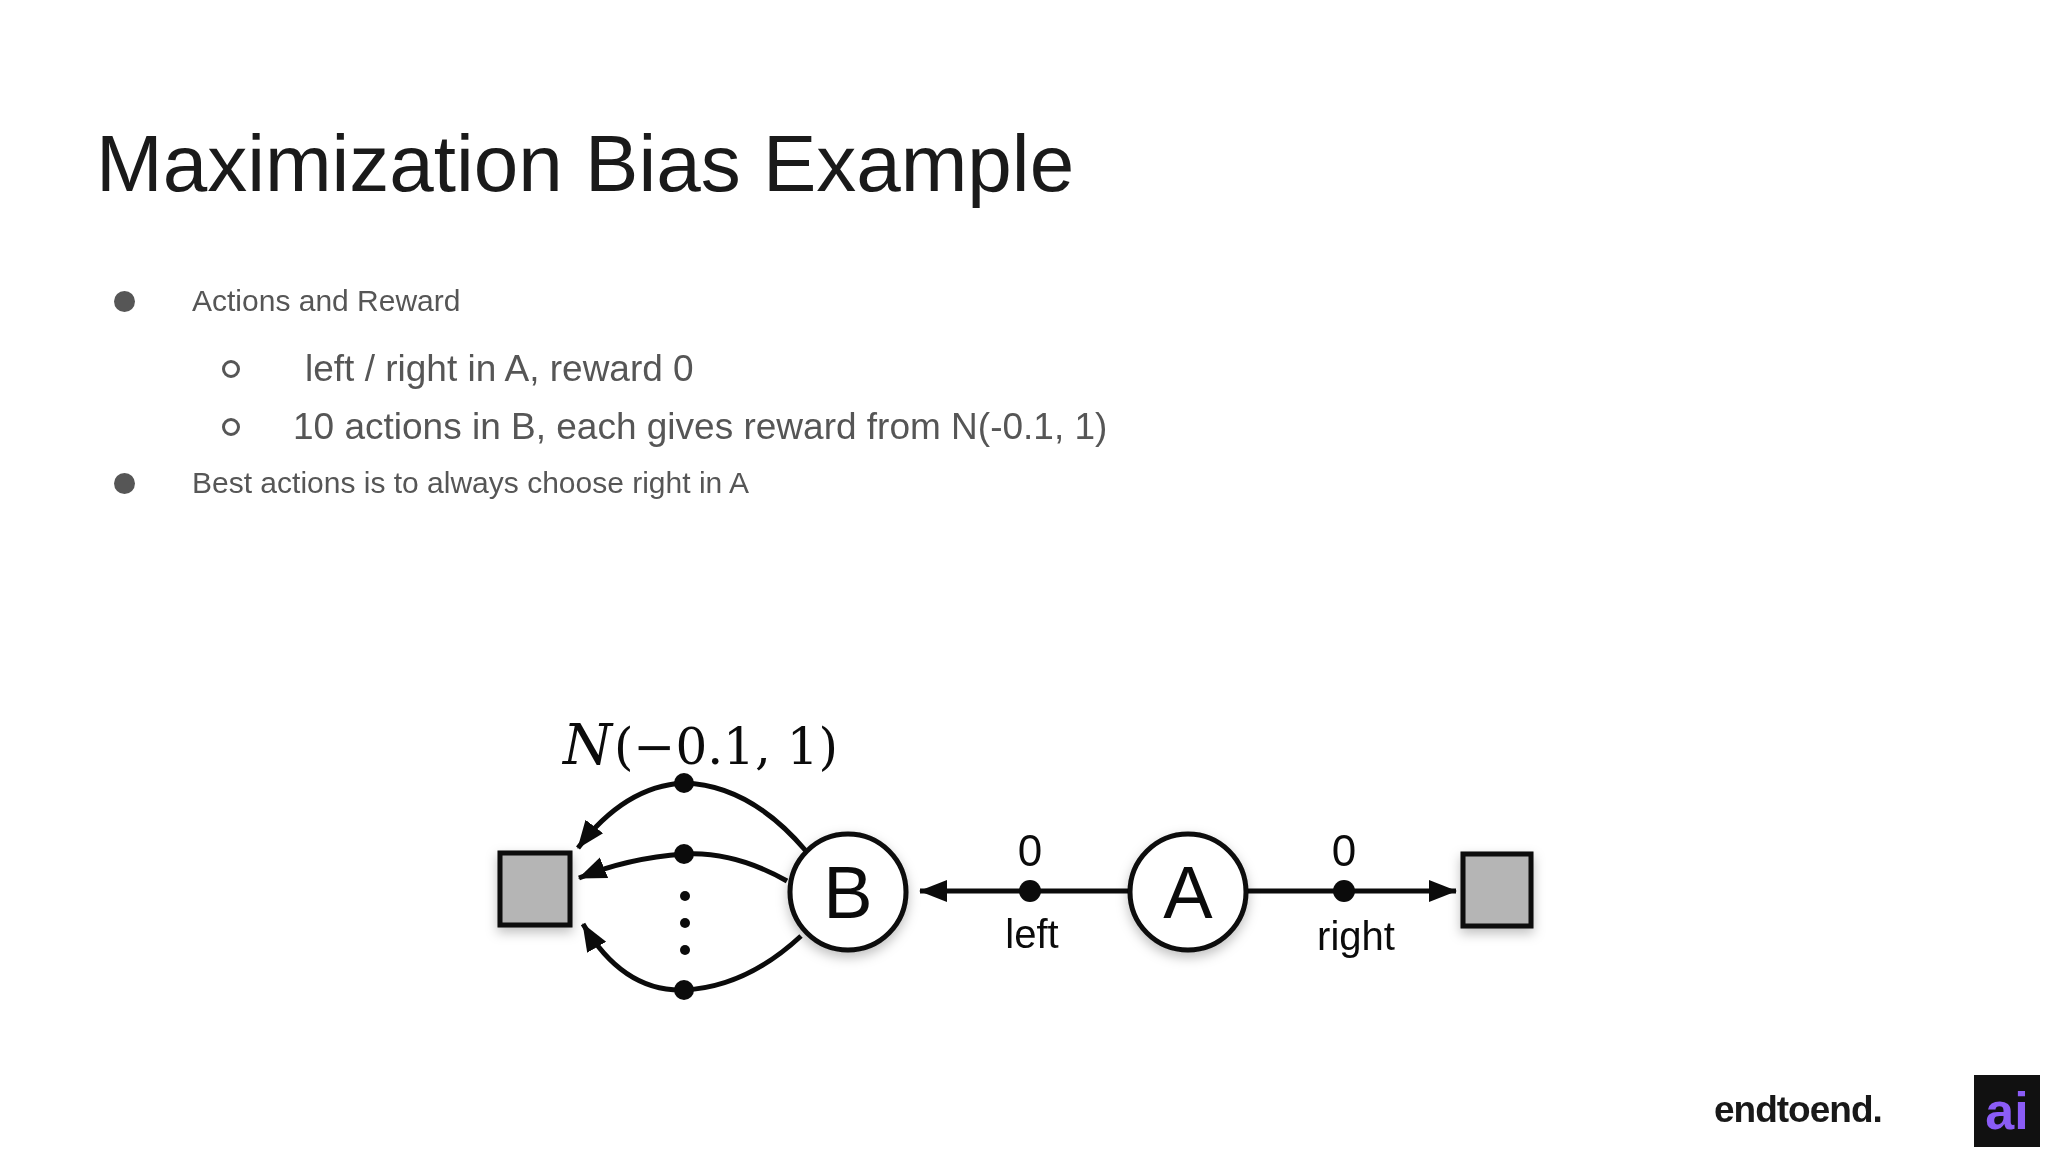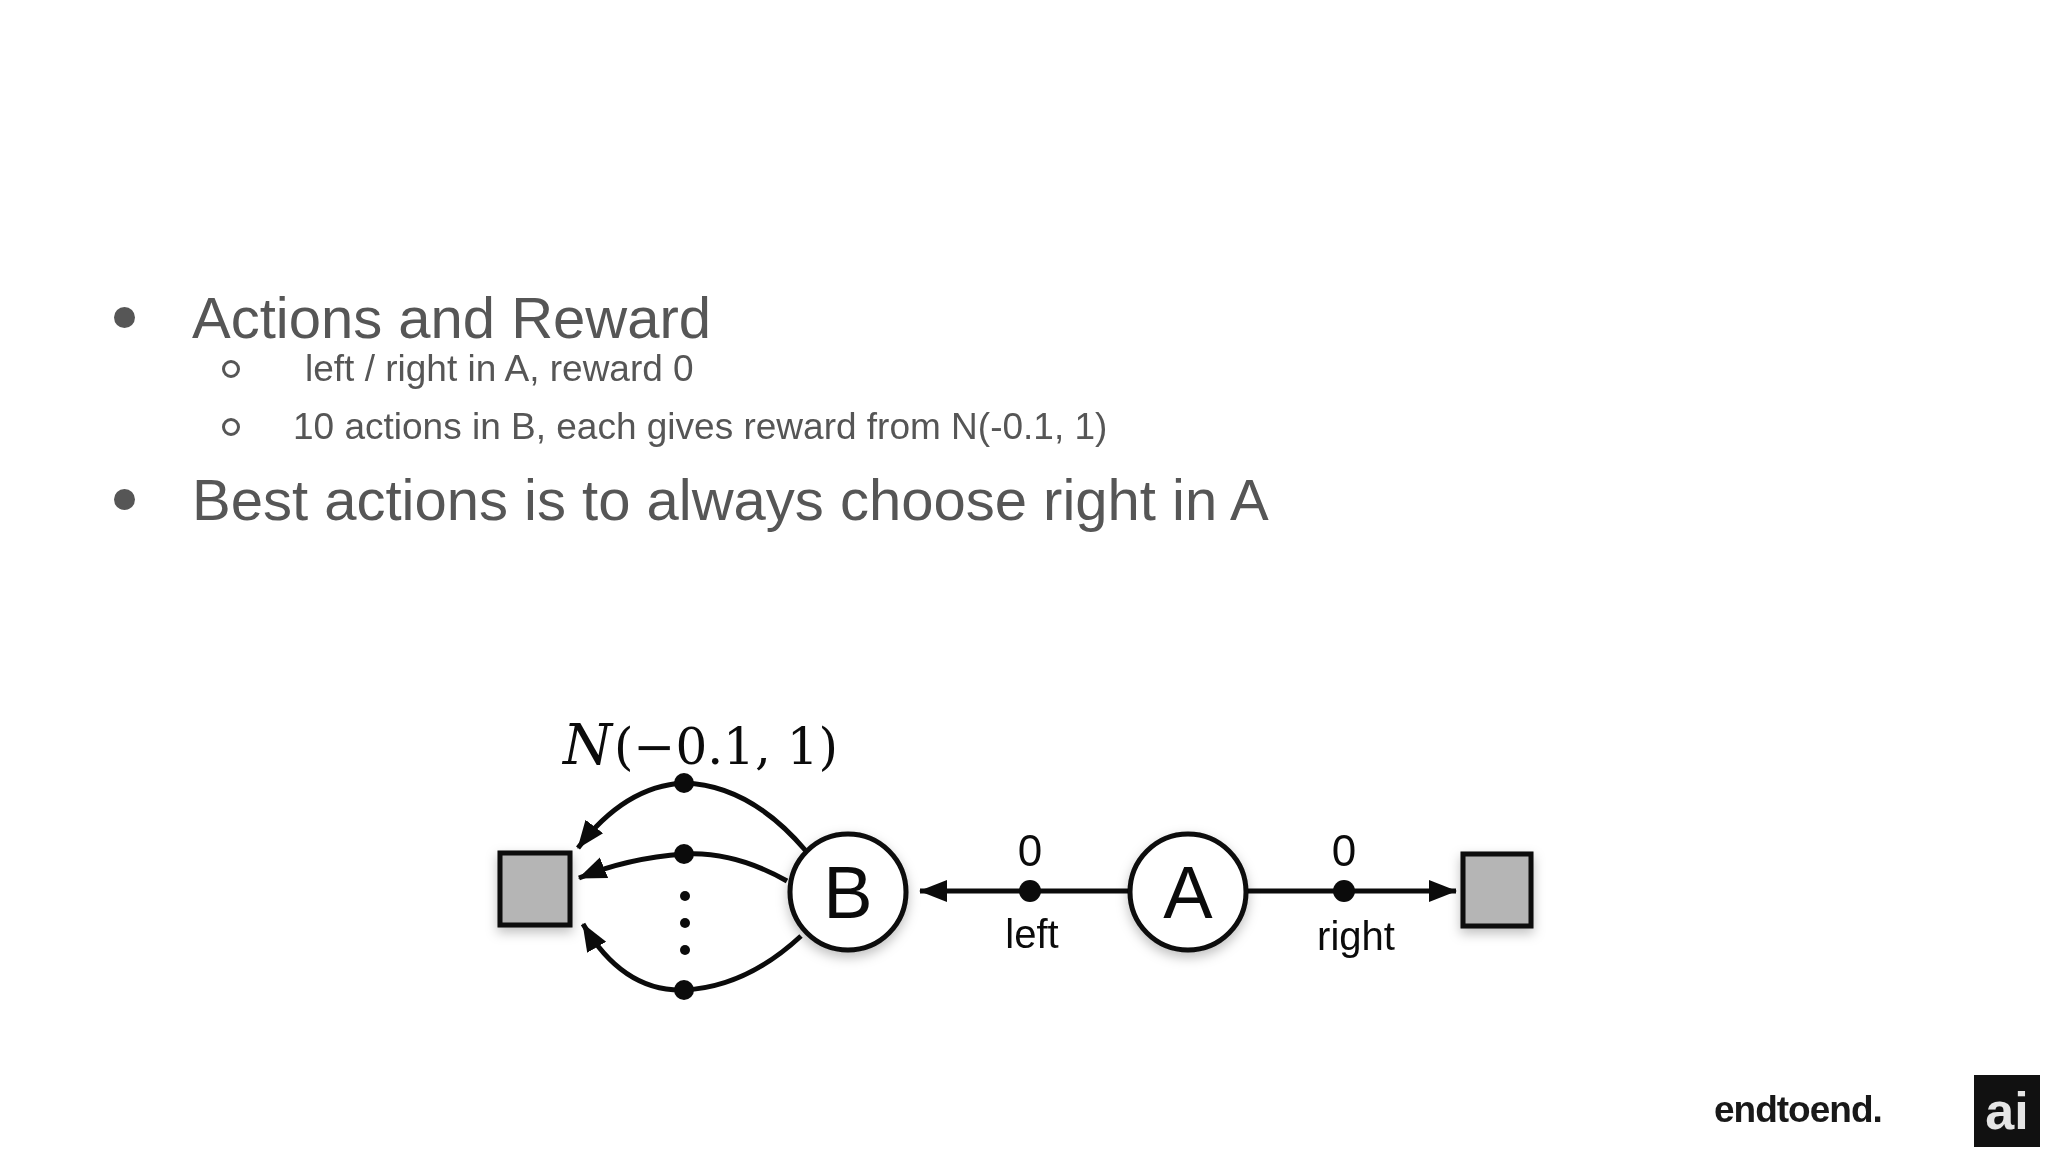--- a/index.html
+++ b/index.html
@@ -8,45 +8,46 @@
     background: #ffffff; overflow: hidden;
     font-family: "Liberation Sans", sans-serif;
   }
   .title {
     position: absolute; left: 96px; top: 124px;
     font-size: 80px; line-height: 1.0; color: #1a1a1a; font-weight: 400;
     white-space: nowrap;
   }
   .row { position: absolute; display: flex; align-items: center; color: #565656; }
   .row .text { white-space: nowrap; }
-  .l1 { font-size: 58px; line-height: 1.2; }
+  .l1 { font-size: 30px; line-height: 1.2; }
   .l2 { font-size: 37px; line-height: 1.2; }
   .dot-marker { width: 21px; height: 21px; border-radius: 50%; background: #565656; flex: 0 0 auto; }
   .circle-marker { width: 12px; height: 12px; border-radius: 50%; border: 3px solid #565656; background: transparent; flex: 0 0 auto; }
   .l1 .text { margin-left: 57px; }
   .l2 .text { margin-left: 53px; }
   .diagram { position: absolute; left: 440px; top: 690px; width: 1180px; height: 340px; }
   .diagram text { font-family: "Liberation Sans", sans-serif; fill: #0b0b0b; }
   .logo-text {
     position: absolute; left: 1714px; top: 1091px;
     font-size: 37px; font-weight: 600; color: #191919; line-height: 1;
     letter-spacing: -1px; white-space: nowrap;
   }
   .logo-badge {
     position: absolute; left: 1974px; top: 1075px; width: 66px; height: 72px;
-    background: #111111; color: #e5e5e5;
+    background: #111111; color: #8b5cf6;
     display: flex; align-items: center; justify-content: center;
     font-size: 52px; font-weight: 600;
   }
 </style>
 </head>
 <body>
 
 <div class="slide">
 
+  <div class="title">Maximization Bias Example</div>
 
   <div class="row l1" style="left:114px; top:283px;">
     <span class="dot-marker"></span>
     <span class="text">Actions and Reward</span>
   </div>
 
   <div class="row l2" style="left:222px; top:347px;gap:12px;">
     <span class="circle-marker"></span>
     <span class="text">left / right in A, reward 0</span>
   </div>

